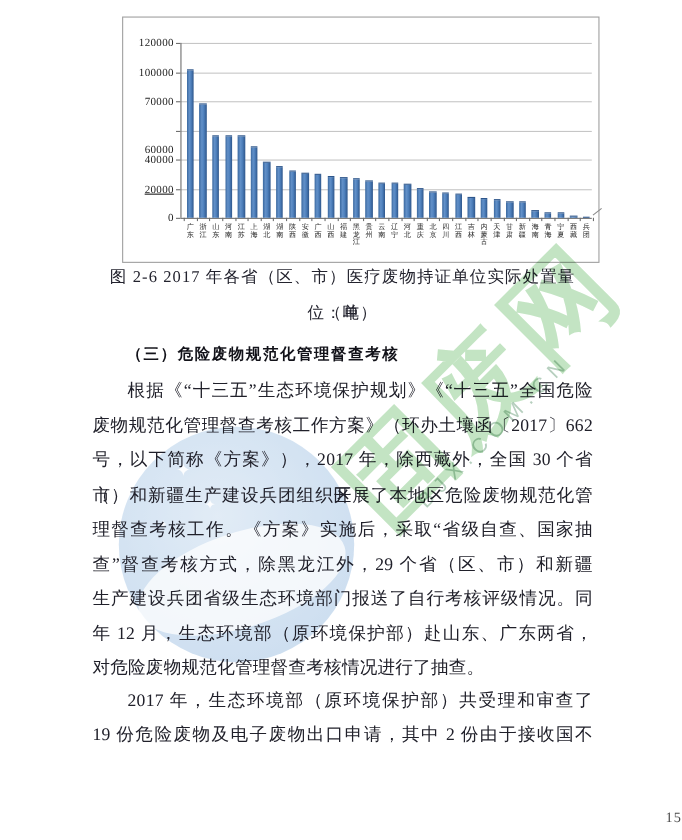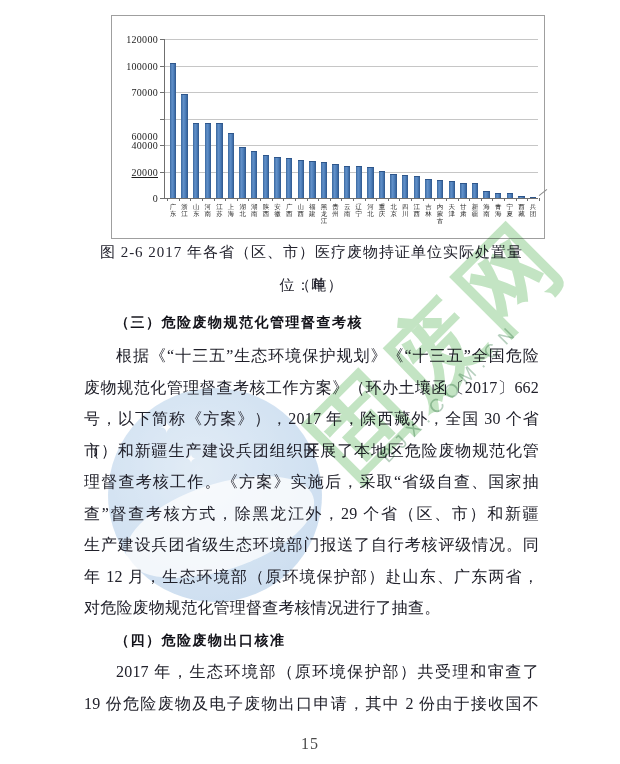--- a/index.html
+++ b/index.html
@@ -79,21 +79,21 @@
   .hd2{margin-top:0.5px; height:34px; line-height:34px;}
   .bl{
     height:31.5px; line-height:31.5px; font-size:16px; letter-spacing:0.2px;
     text-align:justify; text-align-last:justify; color:#20202a;
   }
   .bl.first{text-indent:32px;}
   .bl.last{text-align-last:left;}
   .p2{margin-top:-2px;}
   .pageno{
     position:absolute; left:0; top:735px; width:100%; height:14px;
-    text-align:center; font-size:16px; color:#4a4a4a; letter-spacing:1px; z-index:1;
+    text-align:right; font-size:13px; color:#4a4a4a; letter-spacing:1px; z-index:1;
   }
 </style>
 </head>
 <body>
 
 <div class="page">
 
   <div class="wm wm-blue">
     <div class="wm-swoosh"></div>
     <span class="wm-star st1">✦</span>
@@ -335,19 +335,18 @@
     <div class="bl first">根据《“十三五”生态环境保护规划》《“十三五”全国危险</div>
     <div class="bl">废物规范化管理督查考核工作方案》（环办土壤函〔2017〕662</div>
     <div class="bl">号，以下简称《方案》），2017 年，除西藏外，全国 30 个省（区、</div>
     <div class="bl">市）和新疆生产建设兵团组织开展了本地区危险废物规范化管</div>
     <div class="bl">理督查考核工作。《方案》实施后，采取“省级自查、国家抽</div>
     <div class="bl">查”督查考核方式，除黑龙江外，29 个省（区、市）和新疆</div>
     <div class="bl">生产建设兵团省级生态环境部门报送了自行考核评级情况。同</div>
     <div class="bl">年 12 月，生态环境部（原环境保护部）赴山东、广东两省，</div>
     <div class="bl last">对危险废物规范化管理督查考核情况进行了抽查。</div>
 
-    <h3 class="hd hd2">（四）危险废物出口核准</h3>
     <div class="bl first p2">2017 年，生态环境部（原环境保护部）共受理和审查了</div>
     <div class="bl">19 份危险废物及电子废物出口申请，其中 2 份由于接收国不</div>
   </div>
 
   <div class="pageno">15</div>
 </div>
 
 </body></html>

